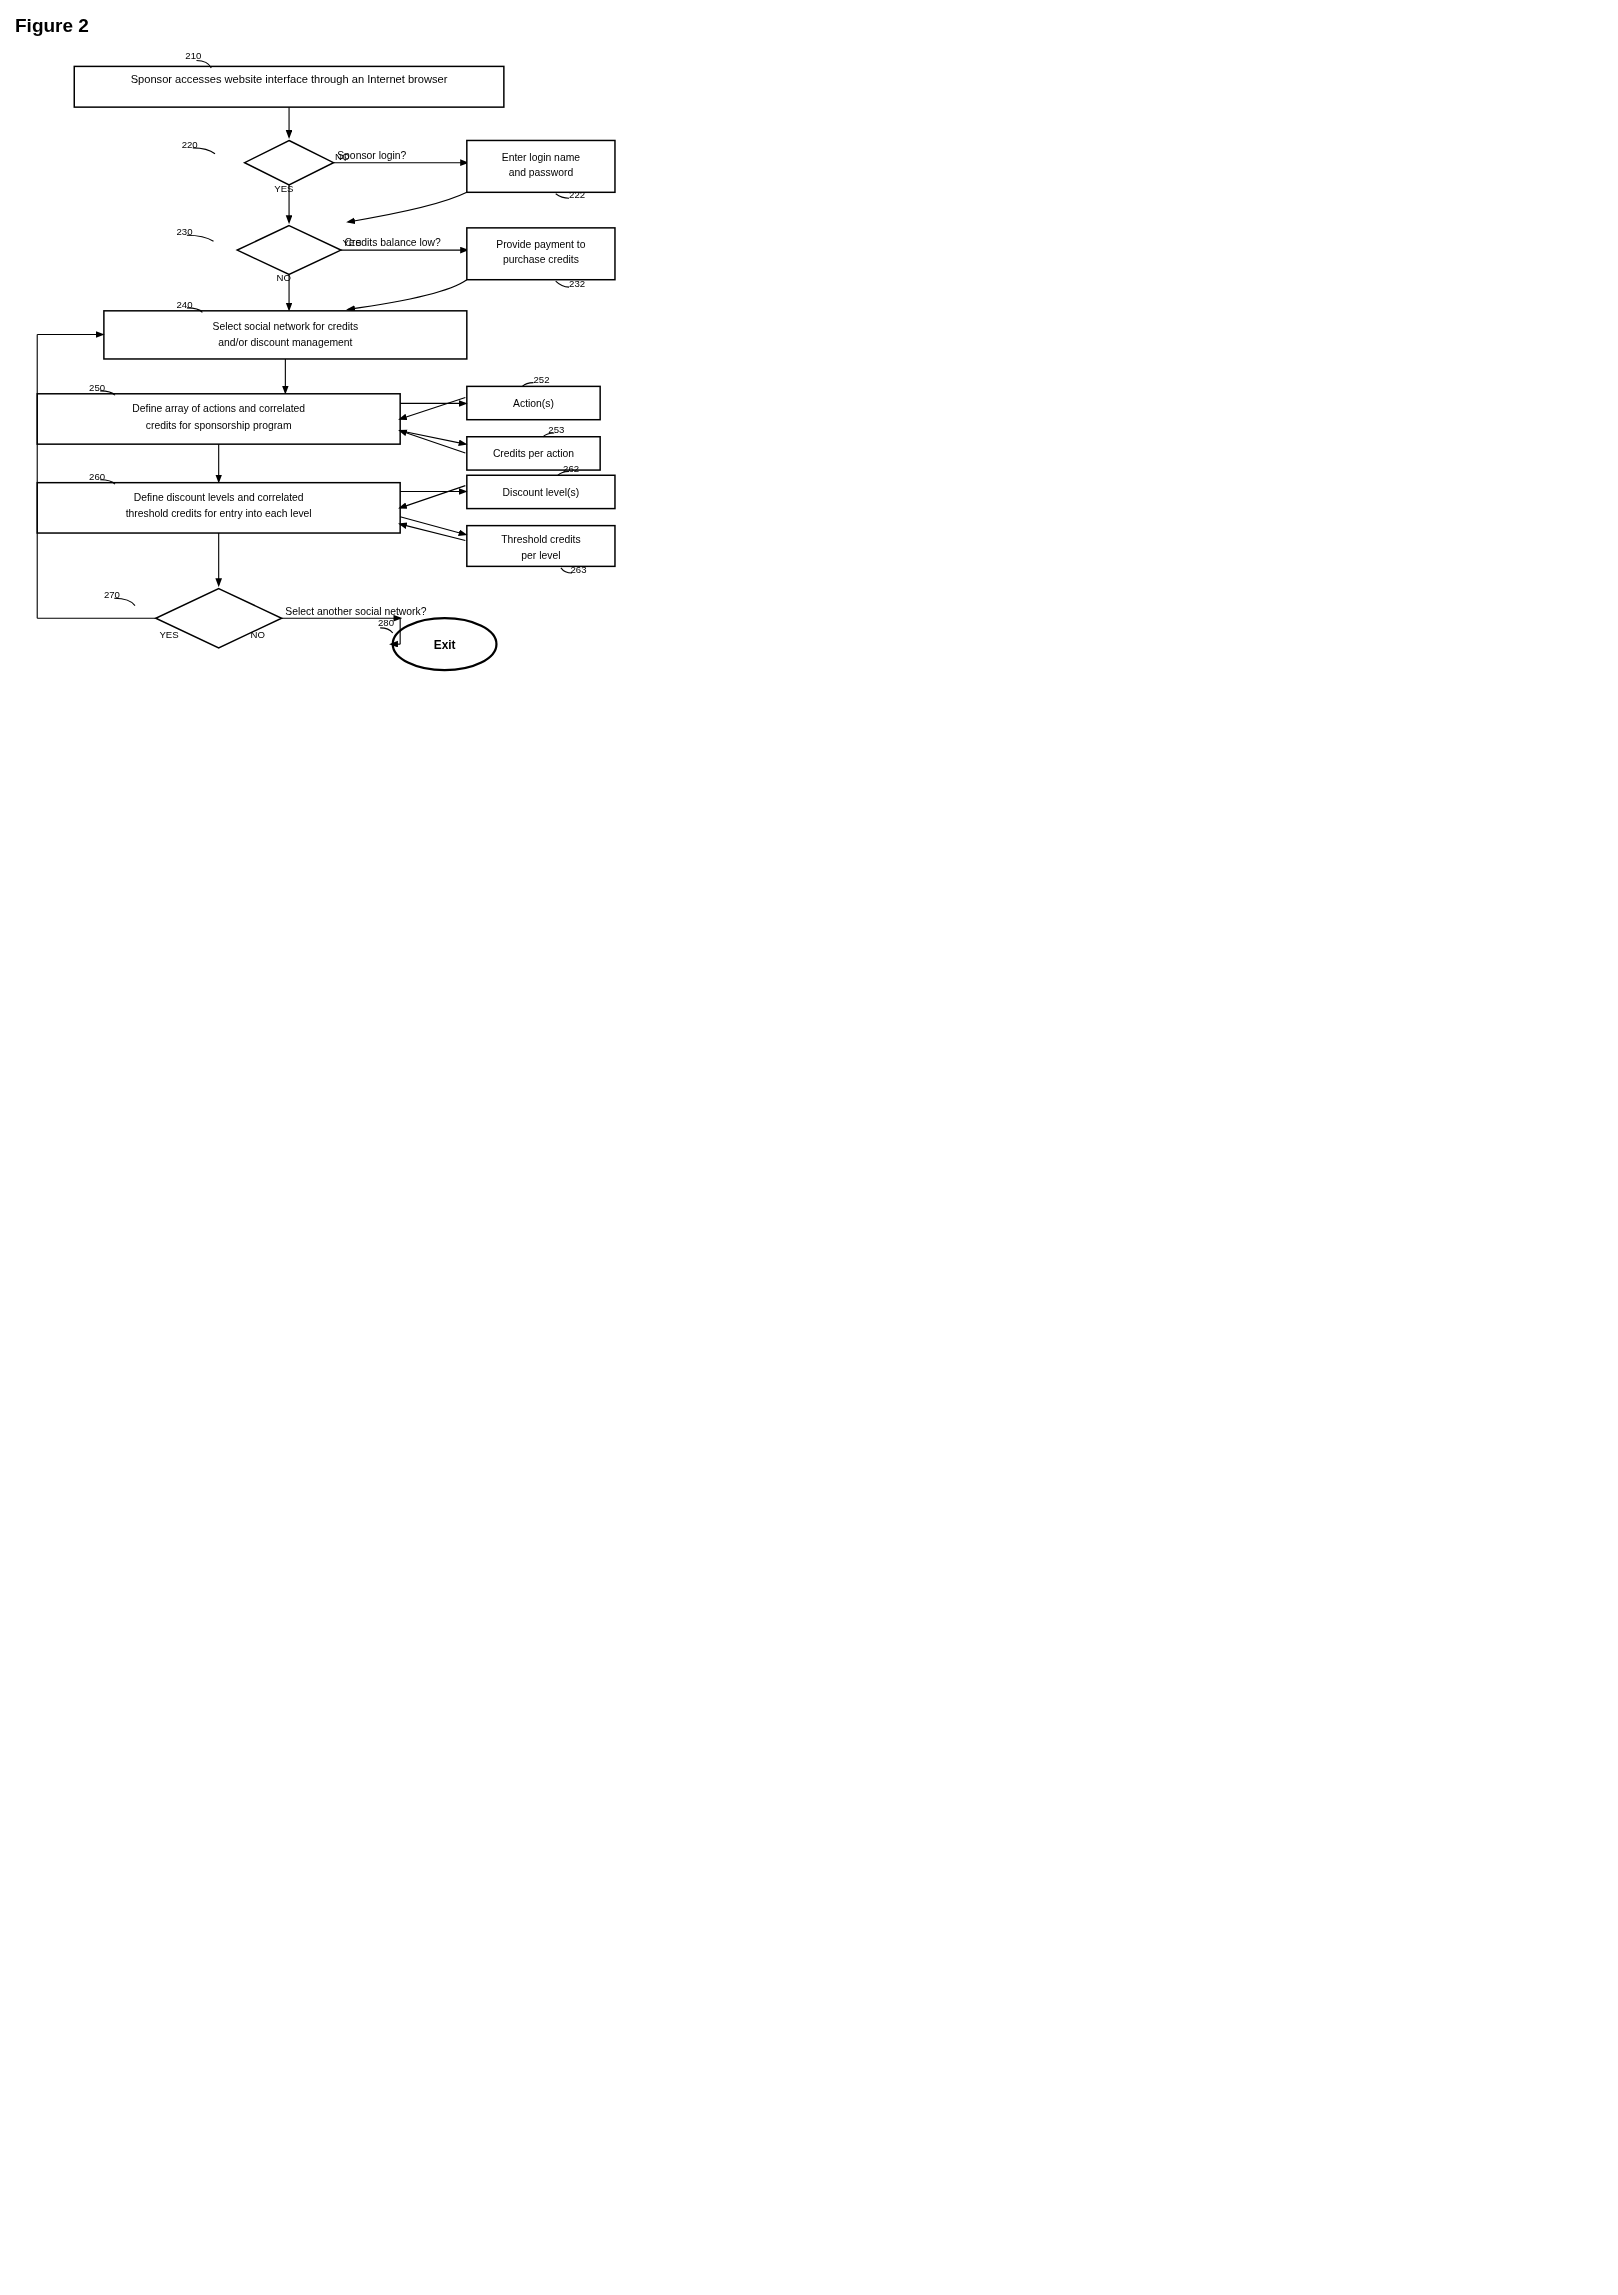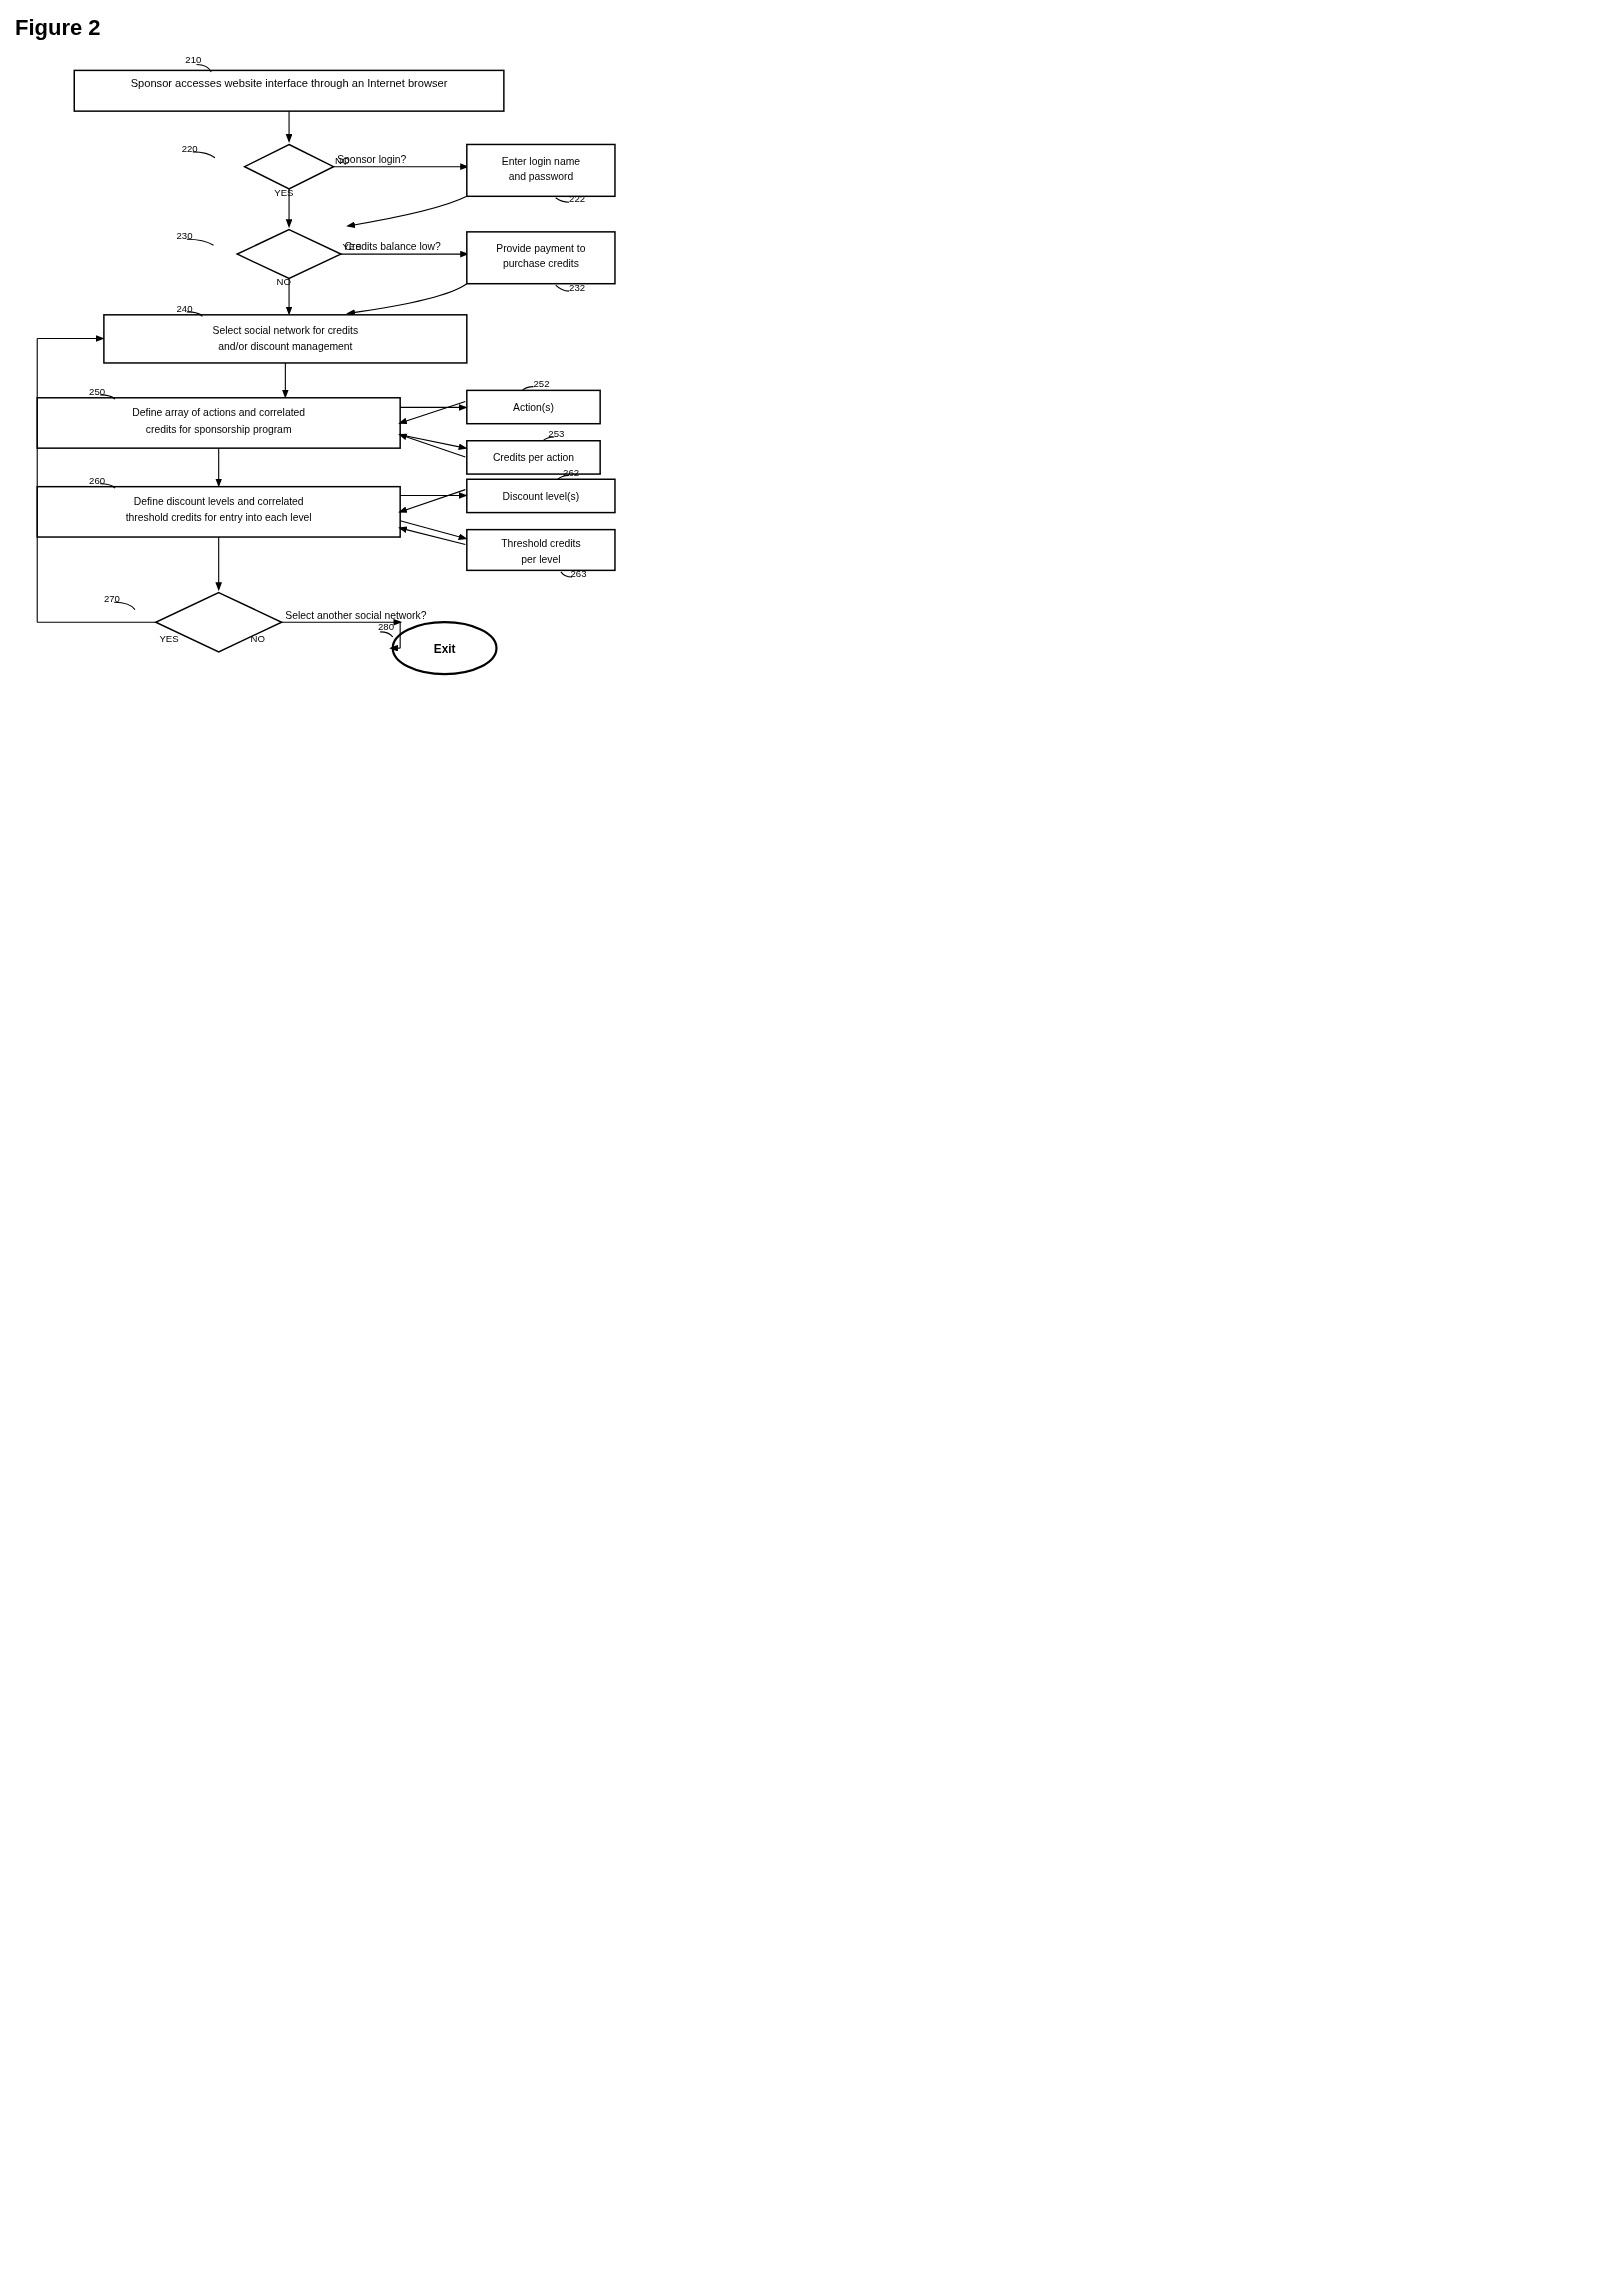--- a/index.html
+++ b/index.html
@@ -5,21 +5,21 @@
     * { box-sizing: border-box; margin: 0; padding: 0; }
     body {
       background: #fff;
       font-family: Arial, sans-serif;
       width: 667px;
       min-height: 941px;
       position: relative;
       padding: 15px;
     }
     .figure-title {
-      font-size: 22px;
+      font-size: 19px;
       font-weight: bold;
       margin-bottom: 7.4px;
       font-family: Arial, sans-serif;
     }
     svg {
       width: 637px;
       height: 904px;
     }
     text {
       font-family: Arial, sans-serif;

